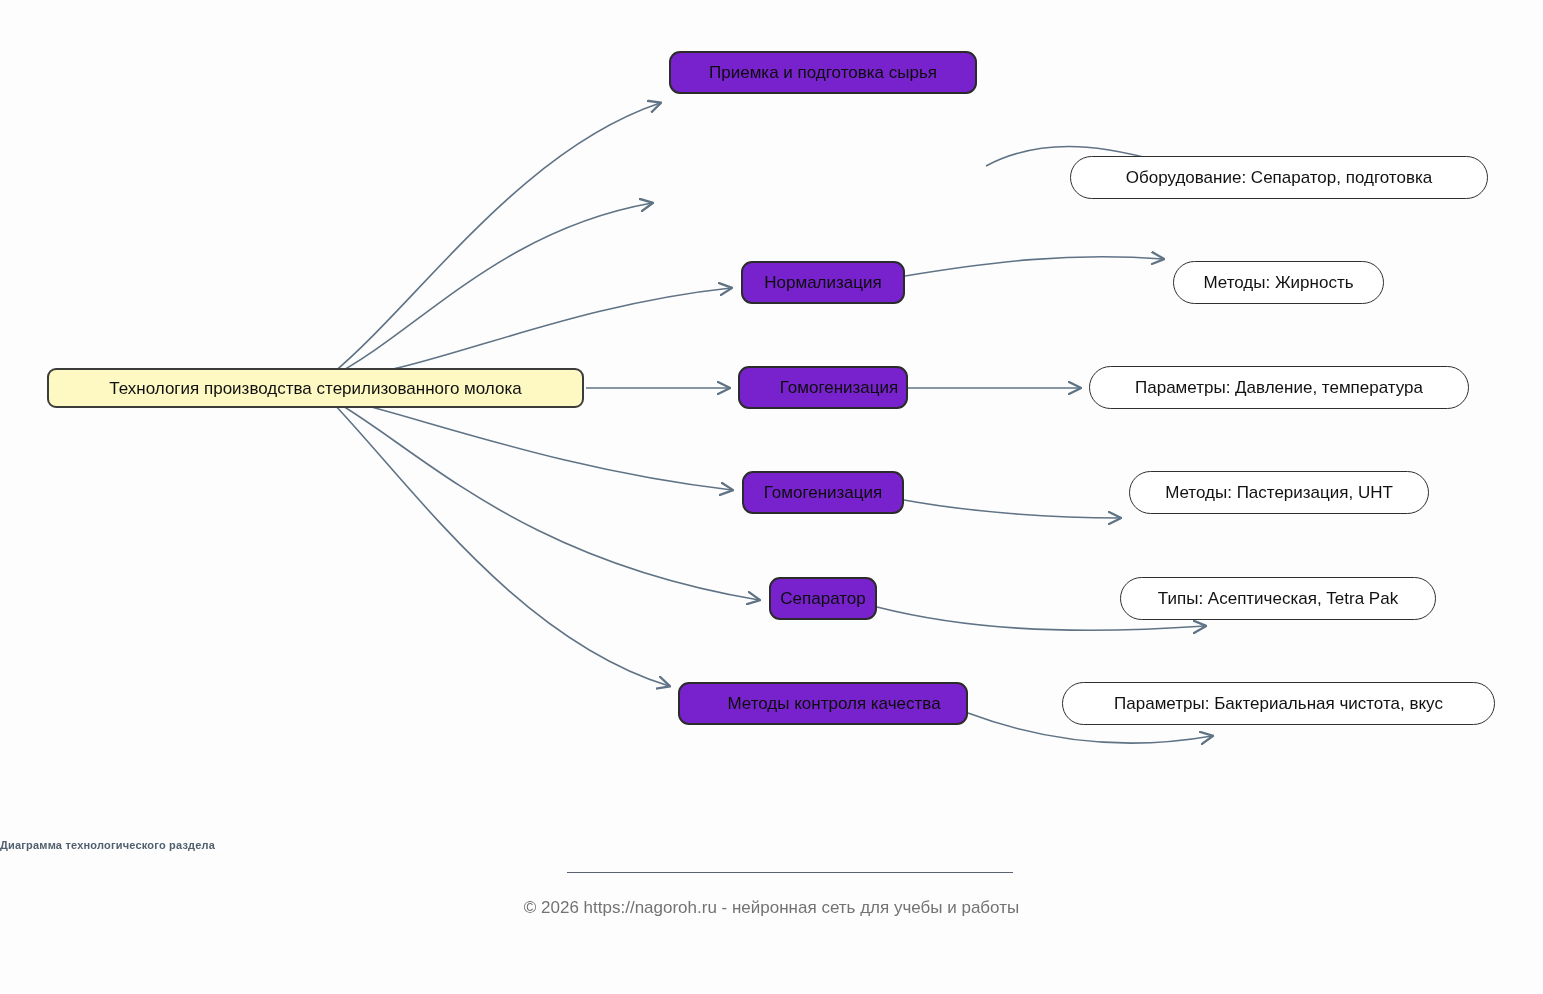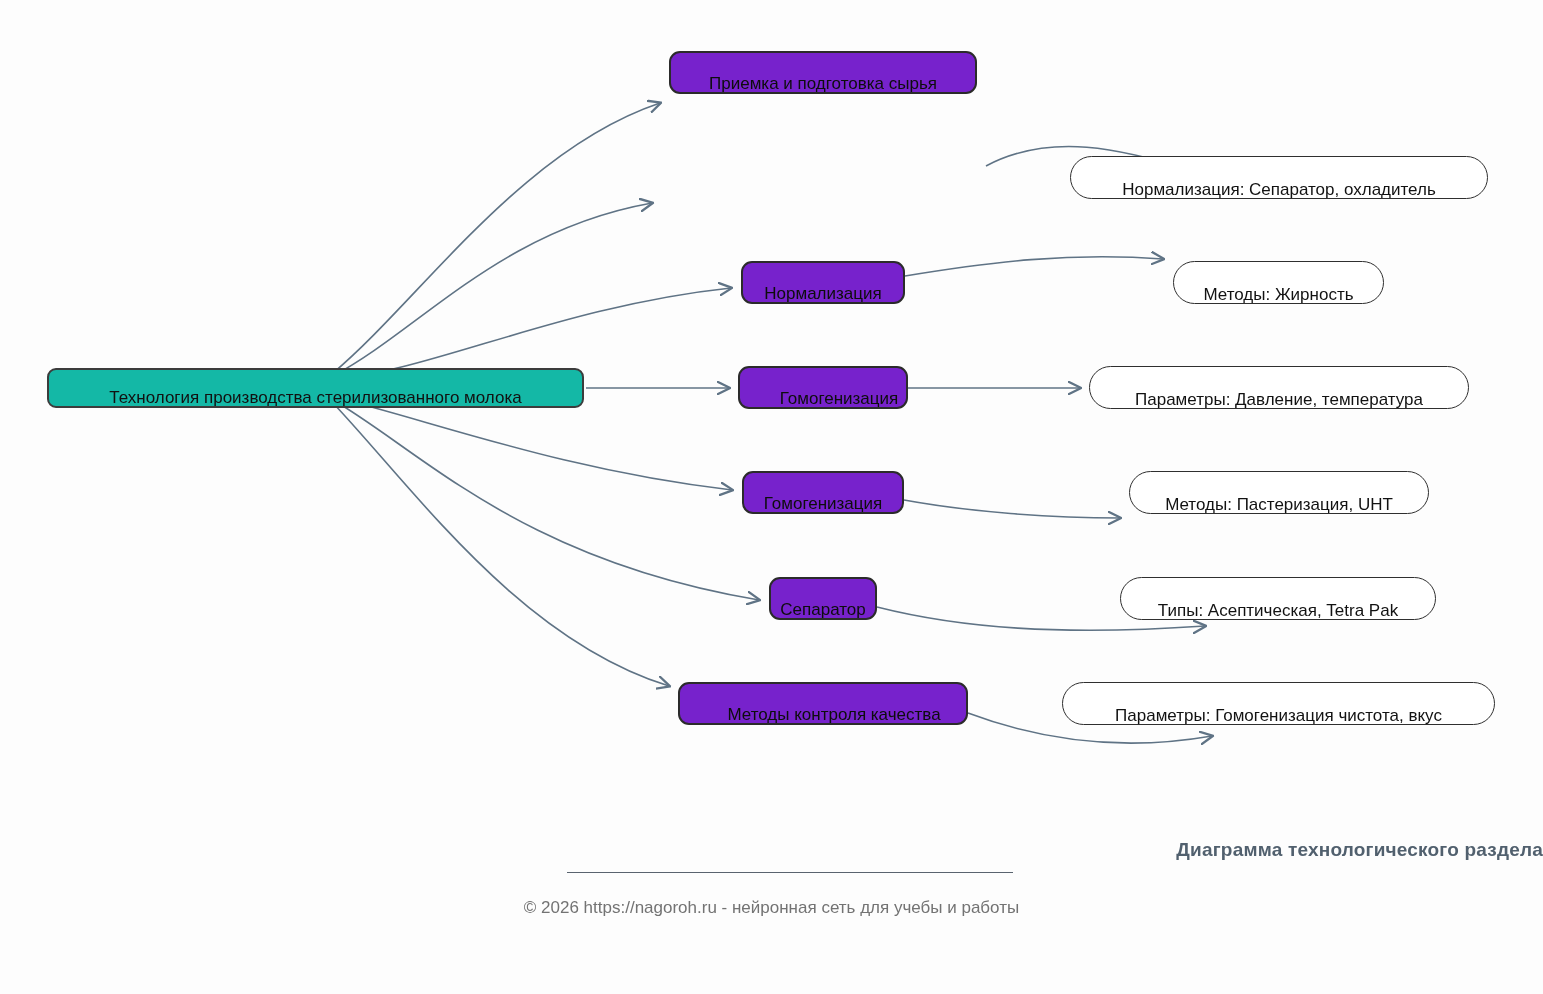--- a/index.html
+++ b/index.html
@@ -22,27 +22,27 @@
     left: 0;
     top: 0;
     width: 1543px;
     height: 994px;
     pointer-events: none;
   }
   .node {
     position: absolute;
     box-sizing: border-box;
     display: flex;
-    align-items: flex-end;
+    align-items: center;
     justify-content: center;
     white-space: nowrap;
     line-height: 1;
   }
   .node-root {
-    background: #14b8a6;
+    background: #fef9c3;
     border: 2px solid #3c3c3c;
     border-radius: 9px;
     color: #111111;
     font-size: 17px;
     height: 40px;
     left: 47px;
     top: 368px;
     width: 537px;
   }
   .node-branch {
@@ -59,22 +59,22 @@
     border-radius: 22px;
     color: #121212;
     font-size: 17px;
     height: 43px;
   }
   .footer-title {
     position: absolute;
     left: 0;
     top: 839px;
     width: 1543px;
-    text-align: right;
-    font-size: 19px;
+    text-align: left;
+    font-size: 11px;
     font-weight: bold;
     color: #51606e;
     letter-spacing: 0.2px;
   }
   .footer-rule {
     position: absolute;
     left: 567px;
     top: 872px;
     width: 446px;
     height: 0;
@@ -136,35 +136,35 @@
     <span>Гомогенизация</span>
   </div>
   <div class="node node-branch" style="left:769px; top:577px; width:108px;">
     <span>Сепаратор</span>
   </div>
   <div class="node node-branch" style="left:678px; top:682px; width:290px;padding-left:22px;">
     <span>Методы контроля качества</span>
   </div>
 
   <div class="node node-leaf" style="left:1070px; top:156px; width:418px;">
-    <span>Нормализация: Сепаратор, охладитель</span>
+    <span>Оборудование: Сепаратор, подготовка</span>
   </div>
   <div class="node node-leaf" style="left:1173px; top:261px; width:211px;">
     <span>Методы: Жирность</span>
   </div>
   <div class="node node-leaf" style="left:1089px; top:366px; width:380px;">
     <span>Параметры: Давление, температура</span>
   </div>
   <div class="node node-leaf" style="left:1129px; top:471px; width:300px;">
     <span>Методы: Пастеризация, UHT</span>
   </div>
   <div class="node node-leaf" style="left:1120px; top:577px; width:316px;">
     <span>Типы: Асептическая, Tetra Pak</span>
   </div>
   <div class="node node-leaf" style="left:1062px; top:682px; width:433px;">
-    <span>Параметры: Гомогенизация чистота, вкус</span>
+    <span>Параметры: Бактериальная чистота, вкус</span>
   </div>
 
   <div class="footer-title">Диаграмма технологического раздела</div>
   <div class="footer-rule"></div>
   <div class="footer-copy">© 2026 https://nagoroh.ru - нейронная сеть для учебы и работы</div>
 
 </div>
 
 </body></html>

